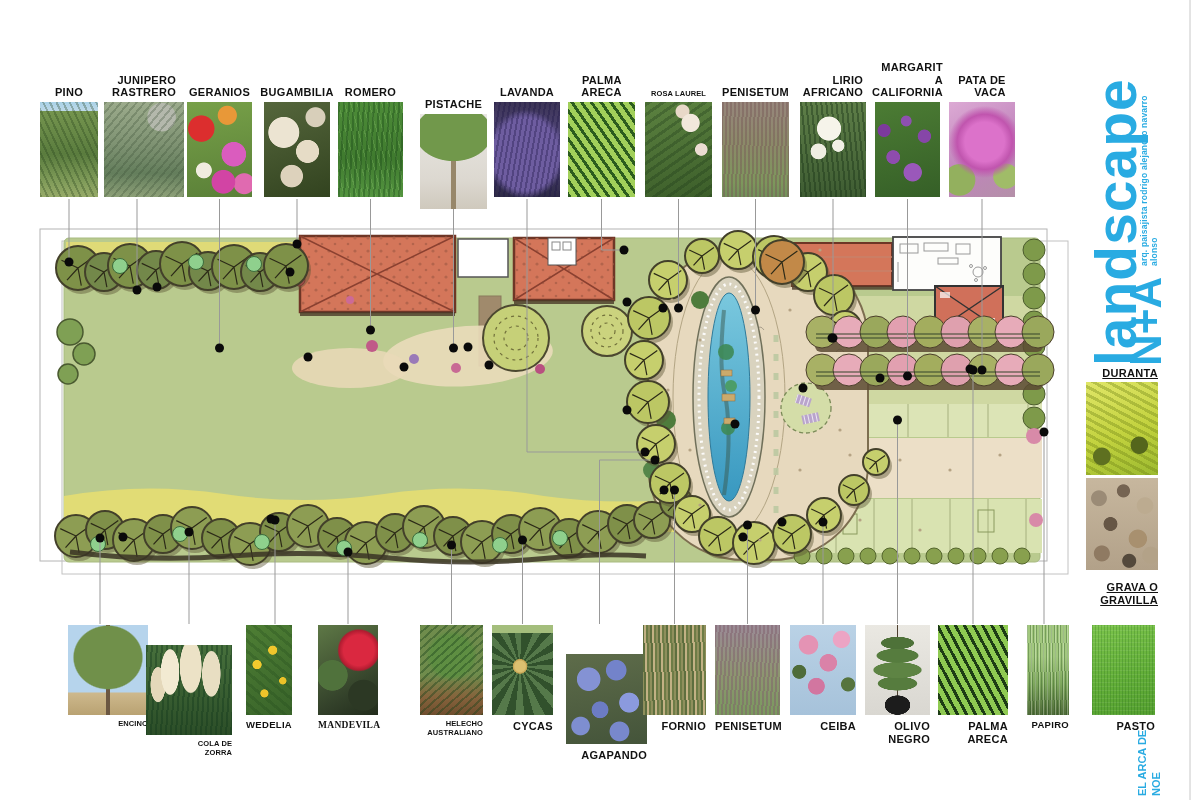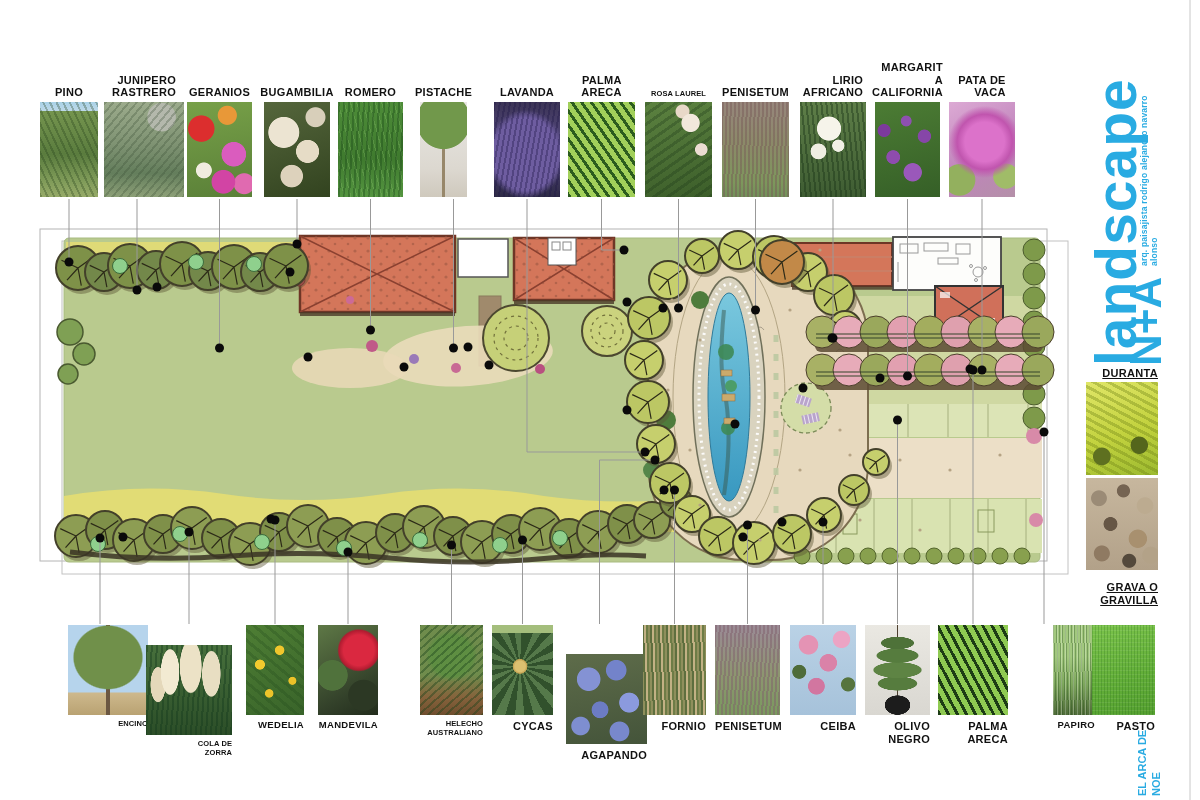--- a/index.html
+++ b/index.html
@@ -517,21 +517,21 @@
         <div class="plant-photo" style="background: radial-gradient(circle at 22% 28%, rgb(220, 46, 46) 0px, rgb(220, 46, 46) 15%, transparent 16%), radial-gradient(circle at 62% 14%, rgb(232, 152, 56) 0px, rgb(232, 152, 56) 10%, transparent 11%), radial-gradient(circle at 72% 55%, rgb(218, 92, 190) 0px, rgb(218, 92, 190) 17%, transparent 18%), radial-gradient(circle at 26% 72%, rgb(240, 236, 224) 0px, rgb(240, 236, 224) 9%, transparent 10%), radial-gradient(circle at 56% 84%, rgb(210, 68, 164) 0px, rgb(210, 68, 164) 13%, transparent 14%), radial-gradient(circle at 88% 86%, rgb(224, 106, 176) 0px, rgb(224, 106, 176) 10%, transparent 11%), linear-gradient(170deg, rgb(119, 160, 72) 0%, rgb(90, 128, 56) 100%);"></div>
       </div>
       <div class="plant-card top-card" style="left: 264px; width: 66px; top: 66px;">
         <div class="plant-label lbl-l">BUGAMBILIA</div>
         <div class="plant-photo" style="background: radial-gradient(circle at 30% 32%, rgb(236, 228, 210) 0px, rgb(236, 228, 210) 19%, transparent 20%), radial-gradient(circle at 66% 52%, rgb(230, 220, 198) 0px, rgb(230, 220, 198) 17%, transparent 18%), radial-gradient(circle at 42% 78%, rgb(221, 210, 188) 0px, rgb(221, 210, 188) 13%, transparent 14%), radial-gradient(circle at 78% 16%, rgb(216, 207, 186) 0px, rgb(216, 207, 186) 10%, transparent 11%), linear-gradient(160deg, rgb(85, 102, 60) 0%, rgb(50, 67, 31) 100%);"></div>
       </div>
       <div class="plant-card top-card" style="left: 338px; width: 65px; top: 66px;">
         <div class="plant-label lbl-l">ROMERO</div>
         <div class="plant-photo" style="background: repeating-linear-gradient(93deg, rgba(22, 66, 22, 0.35) 0px, rgba(22, 66, 22, 0.35) 2px, transparent 2px, transparent 5px), repeating-linear-gradient(75deg, rgba(150, 200, 120, 0.25) 0px, rgba(150, 200, 120, 0.25) 1px, transparent 1px, transparent 6px), linear-gradient(rgb(77, 140, 56) 0%, rgb(63, 122, 46) 60%, rgb(84, 149, 64) 100%);"></div>
       </div>
-      <div class="plant-card top-card" style="left: 420px; width: 47px; top: 66px;">
+      <div class="plant-card top-card" style="left: 420px; width: 67px; top: 78px;">
         <div class="plant-label lbl-l">PISTACHE</div>
         <div class="plant-photo" style="background: radial-gradient(58% 30% at 50% 20%, rgb(113, 152, 75) 0px, rgb(113, 152, 75) 97%, transparent 100%), linear-gradient(90deg, transparent 0px, transparent 47%, rgb(151, 135, 106) 47%, rgb(151, 135, 106) 53%, transparent 53%, transparent 100%), linear-gradient(rgb(233, 231, 227) 0%, rgb(220, 216, 208) 70%, rgb(207, 201, 189) 100%);"></div>
       </div>
       <div class="plant-card top-card" style="left: 494px; width: 66px; top: 66px;">
         <div class="plant-label lbl-l">LAVANDA</div>
         <div class="plant-photo" style="background: repeating-linear-gradient(100deg, rgba(30, 22, 70, 0.35) 0px, rgba(30, 22, 70, 0.35) 2px, transparent 2px, transparent 5px), radial-gradient(70% 55% at 48% 55%, rgb(110, 93, 160) 0px, rgb(110, 93, 160) 70%, transparent 85%), linear-gradient(rgb(60, 52, 86) 0%, rgb(85, 74, 128) 45%, rgb(46, 42, 70) 100%);"></div>
       </div>
       <div class="plant-card top-card" style="left: 568px; width: 67px; top: 66px;">
         <div class="plant-label lbl-l">PALMA
 ARECA</div>
@@ -564,25 +564,25 @@
   <div id="plants-bottom">
       <div class="plant-card bottom-card" style="left: 68px; width: 80px; top: 625px;">
         <div class="plant-photo" style="background: radial-gradient(44% 36% at 50% 36%, rgb(112, 144, 74) 0px, rgb(112, 144, 74) 96%, transparent 100%), linear-gradient(90deg, transparent 0px, transparent 47.5%, rgb(107, 87, 66) 47.5%, rgb(107, 87, 66) 52.5%, transparent 52.5%, transparent 100%), linear-gradient(rgb(182, 212, 236) 0%, rgb(182, 212, 236) 74%, rgb(205, 184, 140) 76%, rgb(185, 162, 114) 100%);"></div>
         <div class="plant-label lbl-s">ENCINO</div>
       </div>
       <div class="plant-card bottom-card" style="left: 146px; width: 86px; top: 625px; margin-top: 20px;">
         <div class="plant-photo" style="background: radial-gradient(11% 26% at 28% 30%, rgb(242, 234, 210) 0px, rgb(242, 234, 210) 95%, transparent 100%), radial-gradient(13% 30% at 52% 24%, rgb(236, 226, 198) 0px, rgb(236, 226, 198) 95%, transparent 100%), radial-gradient(11% 26% at 76% 32%, rgb(232, 222, 194) 0px, rgb(232, 222, 194) 95%, transparent 100%), radial-gradient(9% 20% at 14% 44%, rgb(228, 216, 186) 0px, rgb(228, 216, 186) 95%, transparent 100%), repeating-linear-gradient(94deg, rgba(18, 56, 28, 0.4) 0px, rgba(18, 56, 28, 0.4) 2px, transparent 2px, transparent 5px), linear-gradient(rgb(71, 112, 60) 0%, rgb(44, 78, 40) 100%);"></div>
         <div class="plant-label lbl-s">COLA DE
 ZORRA</div>
       </div>
-      <div class="plant-card bottom-card" style="left: 246px; width: 58px; top: 625px;">
+      <div class="plant-card bottom-card" style="left: 246px; width: 46px; top: 625px;">
         <div class="plant-photo" style="background: radial-gradient(circle at 24% 44%, rgb(242, 202, 46) 0px, rgb(242, 202, 46) 7%, transparent 8%), radial-gradient(circle at 58% 28%, rgb(240, 198, 44) 0px, rgb(240, 198, 44) 6%, transparent 7%), radial-gradient(circle at 80% 62%, rgb(236, 194, 40) 0px, rgb(236, 194, 40) 5%, transparent 6%), radial-gradient(circle at 40% 76%, rgb(238, 196, 42) 0px, rgb(238, 196, 42) 5%, transparent 6%), repeating-linear-gradient(40deg, rgba(30, 70, 25, 0.25) 0px, rgba(30, 70, 25, 0.25) 3px, transparent 3px, transparent 8px), linear-gradient(150deg, rgb(78, 126, 52) 0%, rgb(57, 100, 42) 100%);"></div>
         <div class="plant-label lbl-m">WEDELIA</div>
       </div>
-      <div class="plant-card bottom-card" style="left: 318px; width: 60px; top: 625px;">
+      <div class="plant-card bottom-card" style="left: 318px; width: 60px; top: 625px; font-family: Liberation Serif, serif;">
         <div class="plant-photo" style="background: radial-gradient(circle at 68% 28%, rgb(218, 40, 64) 0px, rgb(218, 40, 64) 20%, rgb(176, 28, 48) 26%, transparent 28%), radial-gradient(circle at 24% 56%, rgb(80, 114, 60) 0px, rgb(80, 114, 60) 22%, transparent 23%), radial-gradient(circle at 76% 78%, rgb(44, 56, 36) 0px, rgb(44, 56, 36) 18%, transparent 19%), linear-gradient(150deg, rgb(94, 120, 70) 0%, rgb(51, 65, 42) 70%, rgb(34, 44, 28) 100%);"></div>
         <div class="plant-label lbl-m">MANDEVILA</div>
       </div>
       <div class="plant-card bottom-card" style="left: 420px; width: 63px; top: 625px;">
         <div class="plant-photo" style="background: repeating-linear-gradient(-42deg, rgba(26, 66, 26, 0.4) 0px, rgba(26, 66, 26, 0.4) 2px, transparent 2px, transparent 6px), radial-gradient(55% 38% at 50% 34%, rgb(94, 142, 66) 0px, rgb(94, 142, 66) 60%, transparent 75%), linear-gradient(rgb(111, 140, 76) 0%, rgb(111, 140, 76) 55%, rgb(134, 99, 60) 80%, rgb(111, 78, 46) 100%);"></div>
         <div class="plant-label lbl-s">HELECHO
 AUSTRALIANO</div>
       </div>
       <div class="plant-card bottom-card" style="left: 492px; width: 61px; top: 625px;">
         <div class="plant-photo" style="background: radial-gradient(circle at 46% 46%, rgb(220, 192, 112) 0px, rgb(220, 192, 112) 9%, rgb(192, 160, 80) 12%, transparent 13%), linear-gradient(rgb(164, 190, 124) 0px, rgb(164, 190, 124) 9%, transparent 9%), repeating-conic-gradient(from 10deg at 46% 46%, rgb(49, 81, 44) 0deg, rgb(49, 81, 44) 11deg, rgb(85, 121, 74) 11deg, rgb(85, 121, 74) 22deg);"></div>
@@ -607,21 +607,21 @@
       <div class="plant-card bottom-card" style="left: 865px; width: 65px; top: 625px;">
         <div class="plant-photo" style="background: radial-gradient(20% 11% at 50% 89%, rgb(28, 28, 28) 0px, rgb(28, 28, 28) 96%, transparent 100%), radial-gradient(26% 7% at 50% 20%, rgb(78, 114, 57) 0px, rgb(78, 114, 57) 95%, transparent 100%), radial-gradient(33% 8% at 50% 34%, rgb(86, 124, 62) 0px, rgb(86, 124, 62) 95%, transparent 100%), radial-gradient(38% 9%, rgb(94, 132, 68) 0px, rgb(94, 132, 68) 95%, transparent 100%), radial-gradient(31% 8% at 50% 65%, rgb(86, 124, 62) 0px, rgb(86, 124, 62) 95%, transparent 100%), linear-gradient(90deg, transparent 0px, transparent 48.5%, rgb(76, 62, 46) 48.5%, rgb(76, 62, 46) 51.5%, transparent 51.5%, transparent 100%), linear-gradient(rgb(234, 232, 226) 0%, rgb(217, 215, 209) 100%);"></div>
         <div class="plant-label lbl-l">OLIVO
 NEGRO</div>
       </div>
       <div class="plant-card bottom-card" style="left: 938px; width: 70px; top: 625px;">
         <div class="plant-photo" style="background: repeating-linear-gradient(62deg, rgb(29, 60, 21) 0px, rgb(29, 60, 21) 3px, rgb(143, 202, 82) 3px, rgb(143, 202, 82) 8px), repeating-linear-gradient(-62deg, rgba(20, 60, 15, 0.35) 0px, rgba(20, 60, 15, 0.35) 2px, transparent 2px, transparent 7px), linear-gradient(160deg, rgb(103, 168, 62) 0%, rgb(65, 127, 38) 100%);"></div>
         <div class="plant-label lbl-l">PALMA
 ARECA</div>
       </div>
-      <div class="plant-card bottom-card" style="left: 1053px; width: 42px; top: 625px;">
+      <div class="plant-card bottom-card" style="left: 1027px; width: 42px; top: 625px;">
         <div class="plant-photo" style="background: repeating-linear-gradient(90deg, rgba(250, 255, 240, 0.3) 0px, rgba(250, 255, 240, 0.3) 1px, transparent 1px, transparent 4px), repeating-linear-gradient(88deg, rgba(35, 75, 25, 0.35) 0px, rgba(35, 75, 25, 0.35) 1px, transparent 1px, transparent 3px), linear-gradient(rgb(162, 200, 126) 0%, rgb(162, 200, 126) 35%, rgb(127, 168, 94) 65%, rgb(78, 106, 56) 100%);"></div>
         <div class="plant-label lbl-m">PAPIRO</div>
       </div>
       <div class="plant-card bottom-card" style="left: 1092px; width: 63px; top: 625px;">
         <div class="plant-photo" style="background: repeating-linear-gradient(90deg, rgba(25, 95, 18, 0.22) 0px, rgba(25, 95, 18, 0.22) 1px, transparent 1px, transparent 3px), repeating-linear-gradient(0deg, rgba(255, 255, 255, 0.08) 0px, rgba(255, 255, 255, 0.08) 1px, transparent 1px, transparent 4px), linear-gradient(165deg, rgb(124, 196, 76) 0%, rgb(98, 174, 56) 60%, rgb(85, 160, 48) 100%);"></div>
         <div class="plant-label lbl-l">PASTO</div>
       </div>
     </div>
   <div id="plants-right">
       <div class="plant-card right-card" style="left: 1086px; width: 72px; top: 356px;">

